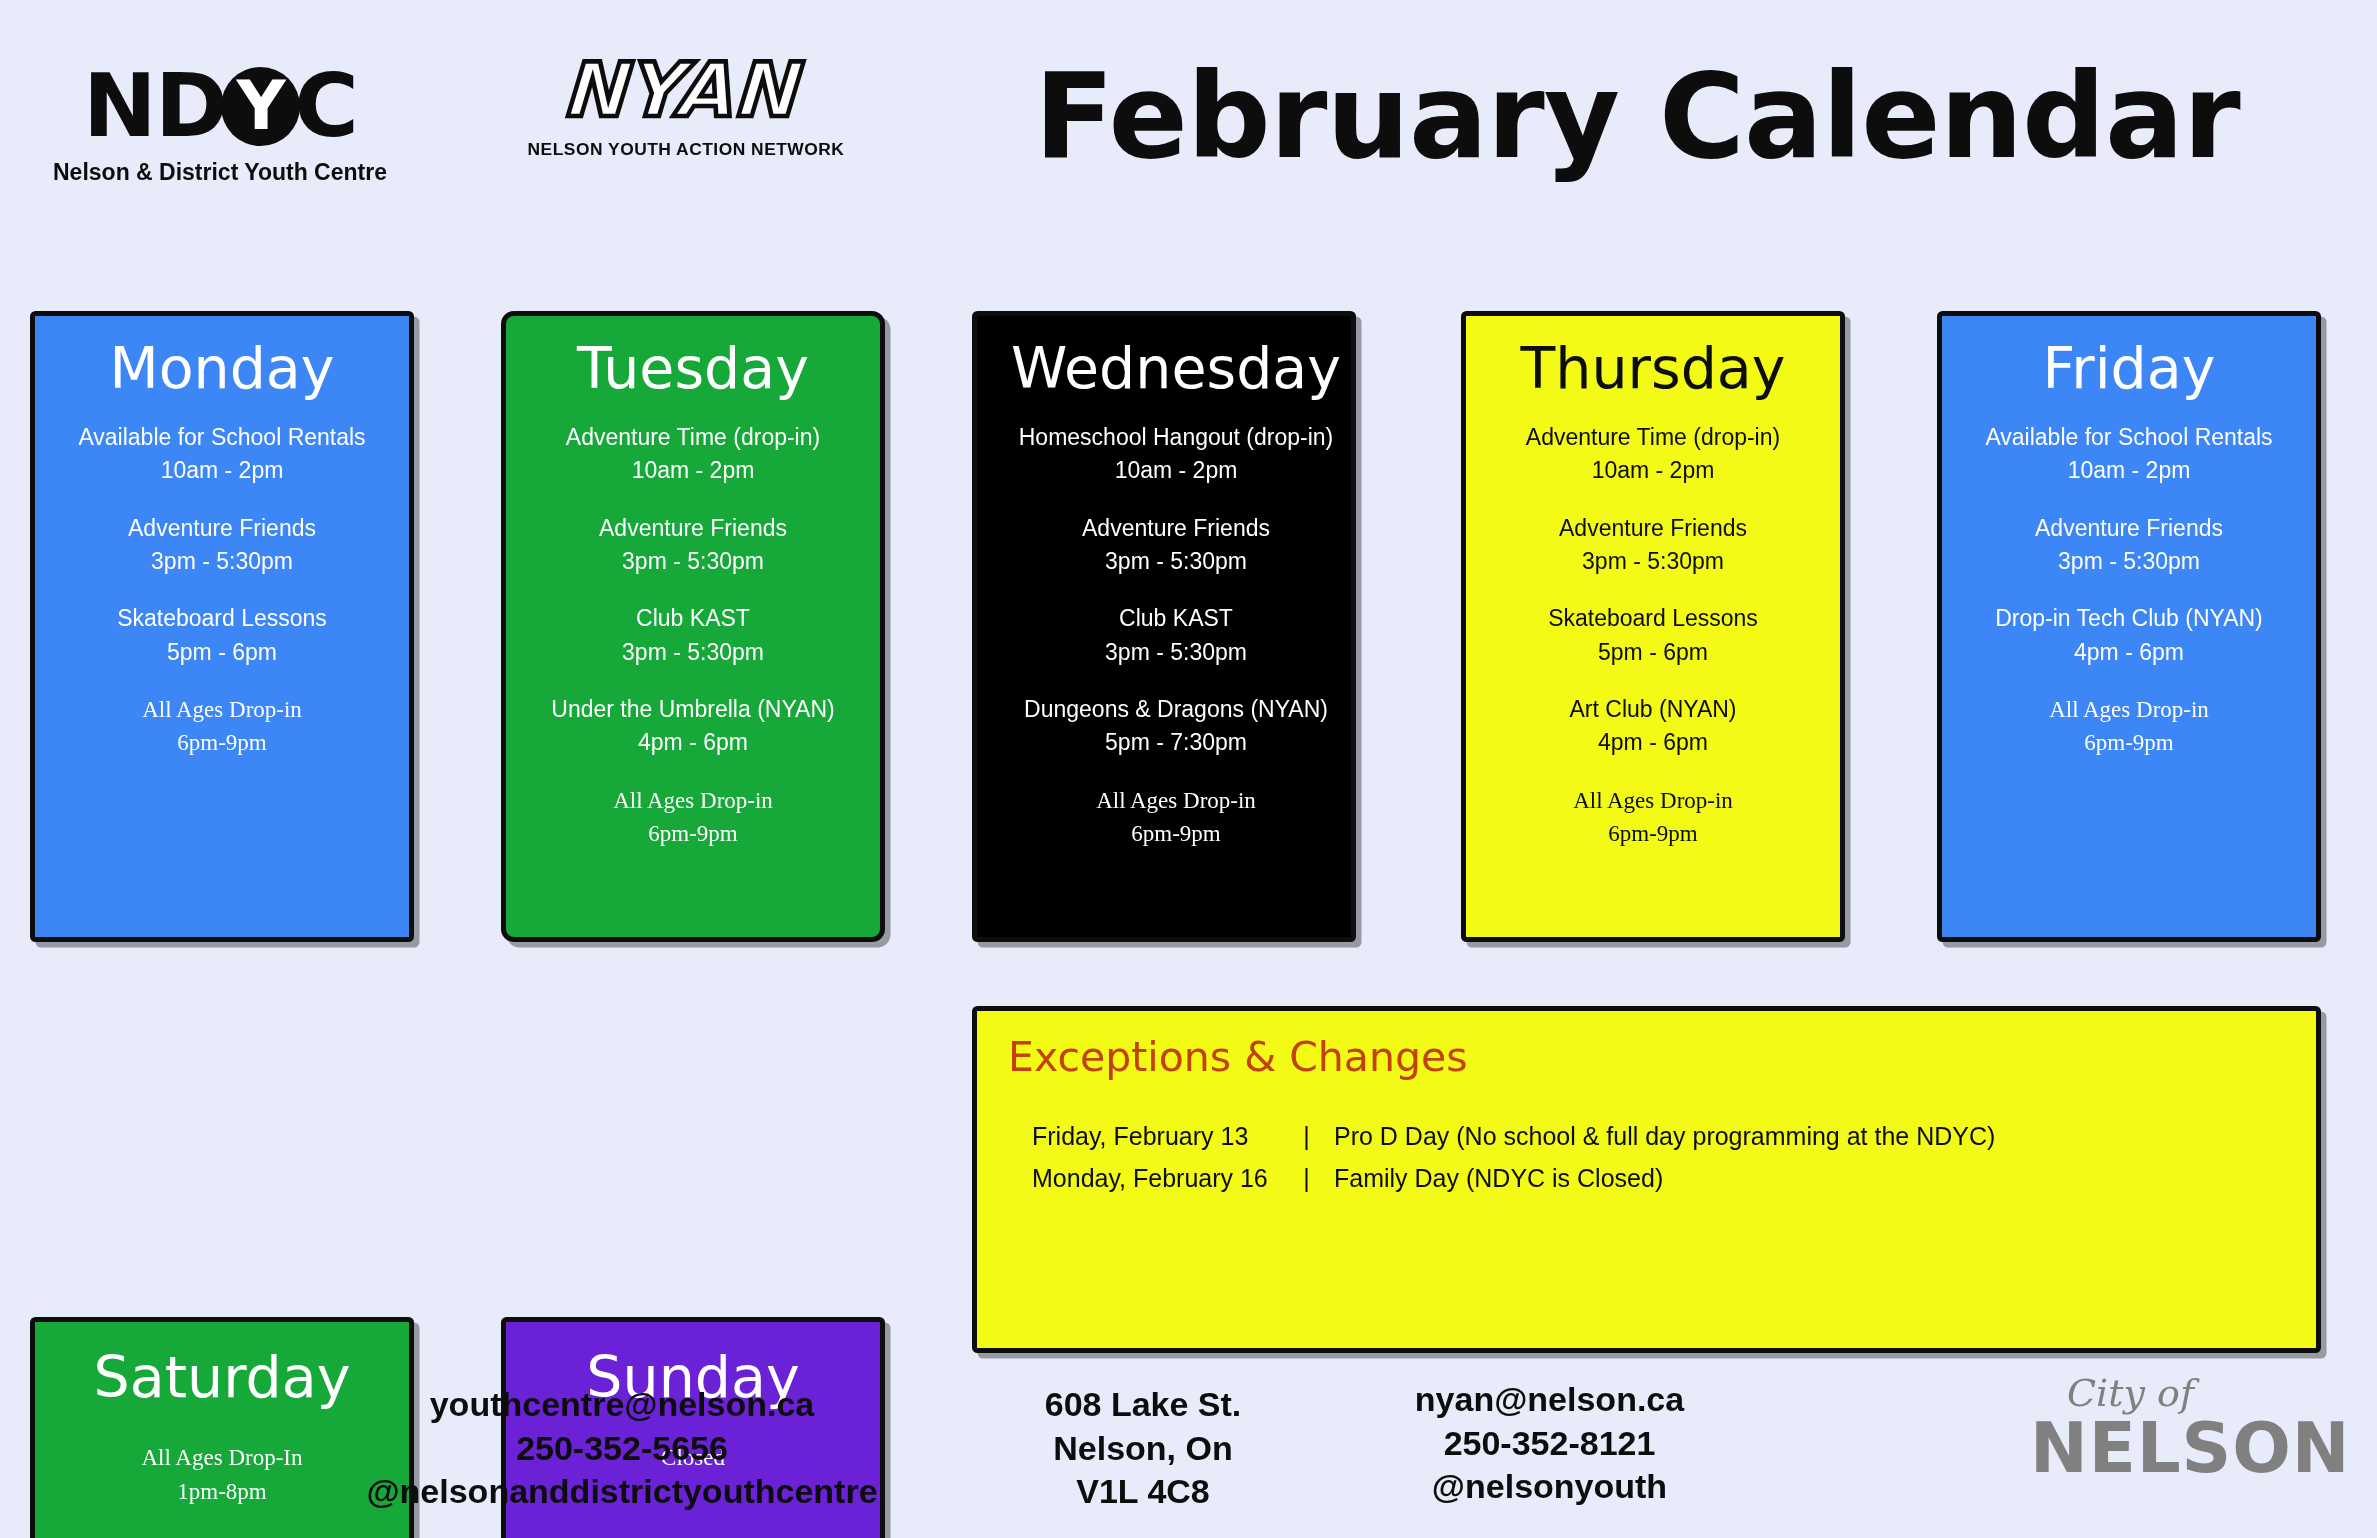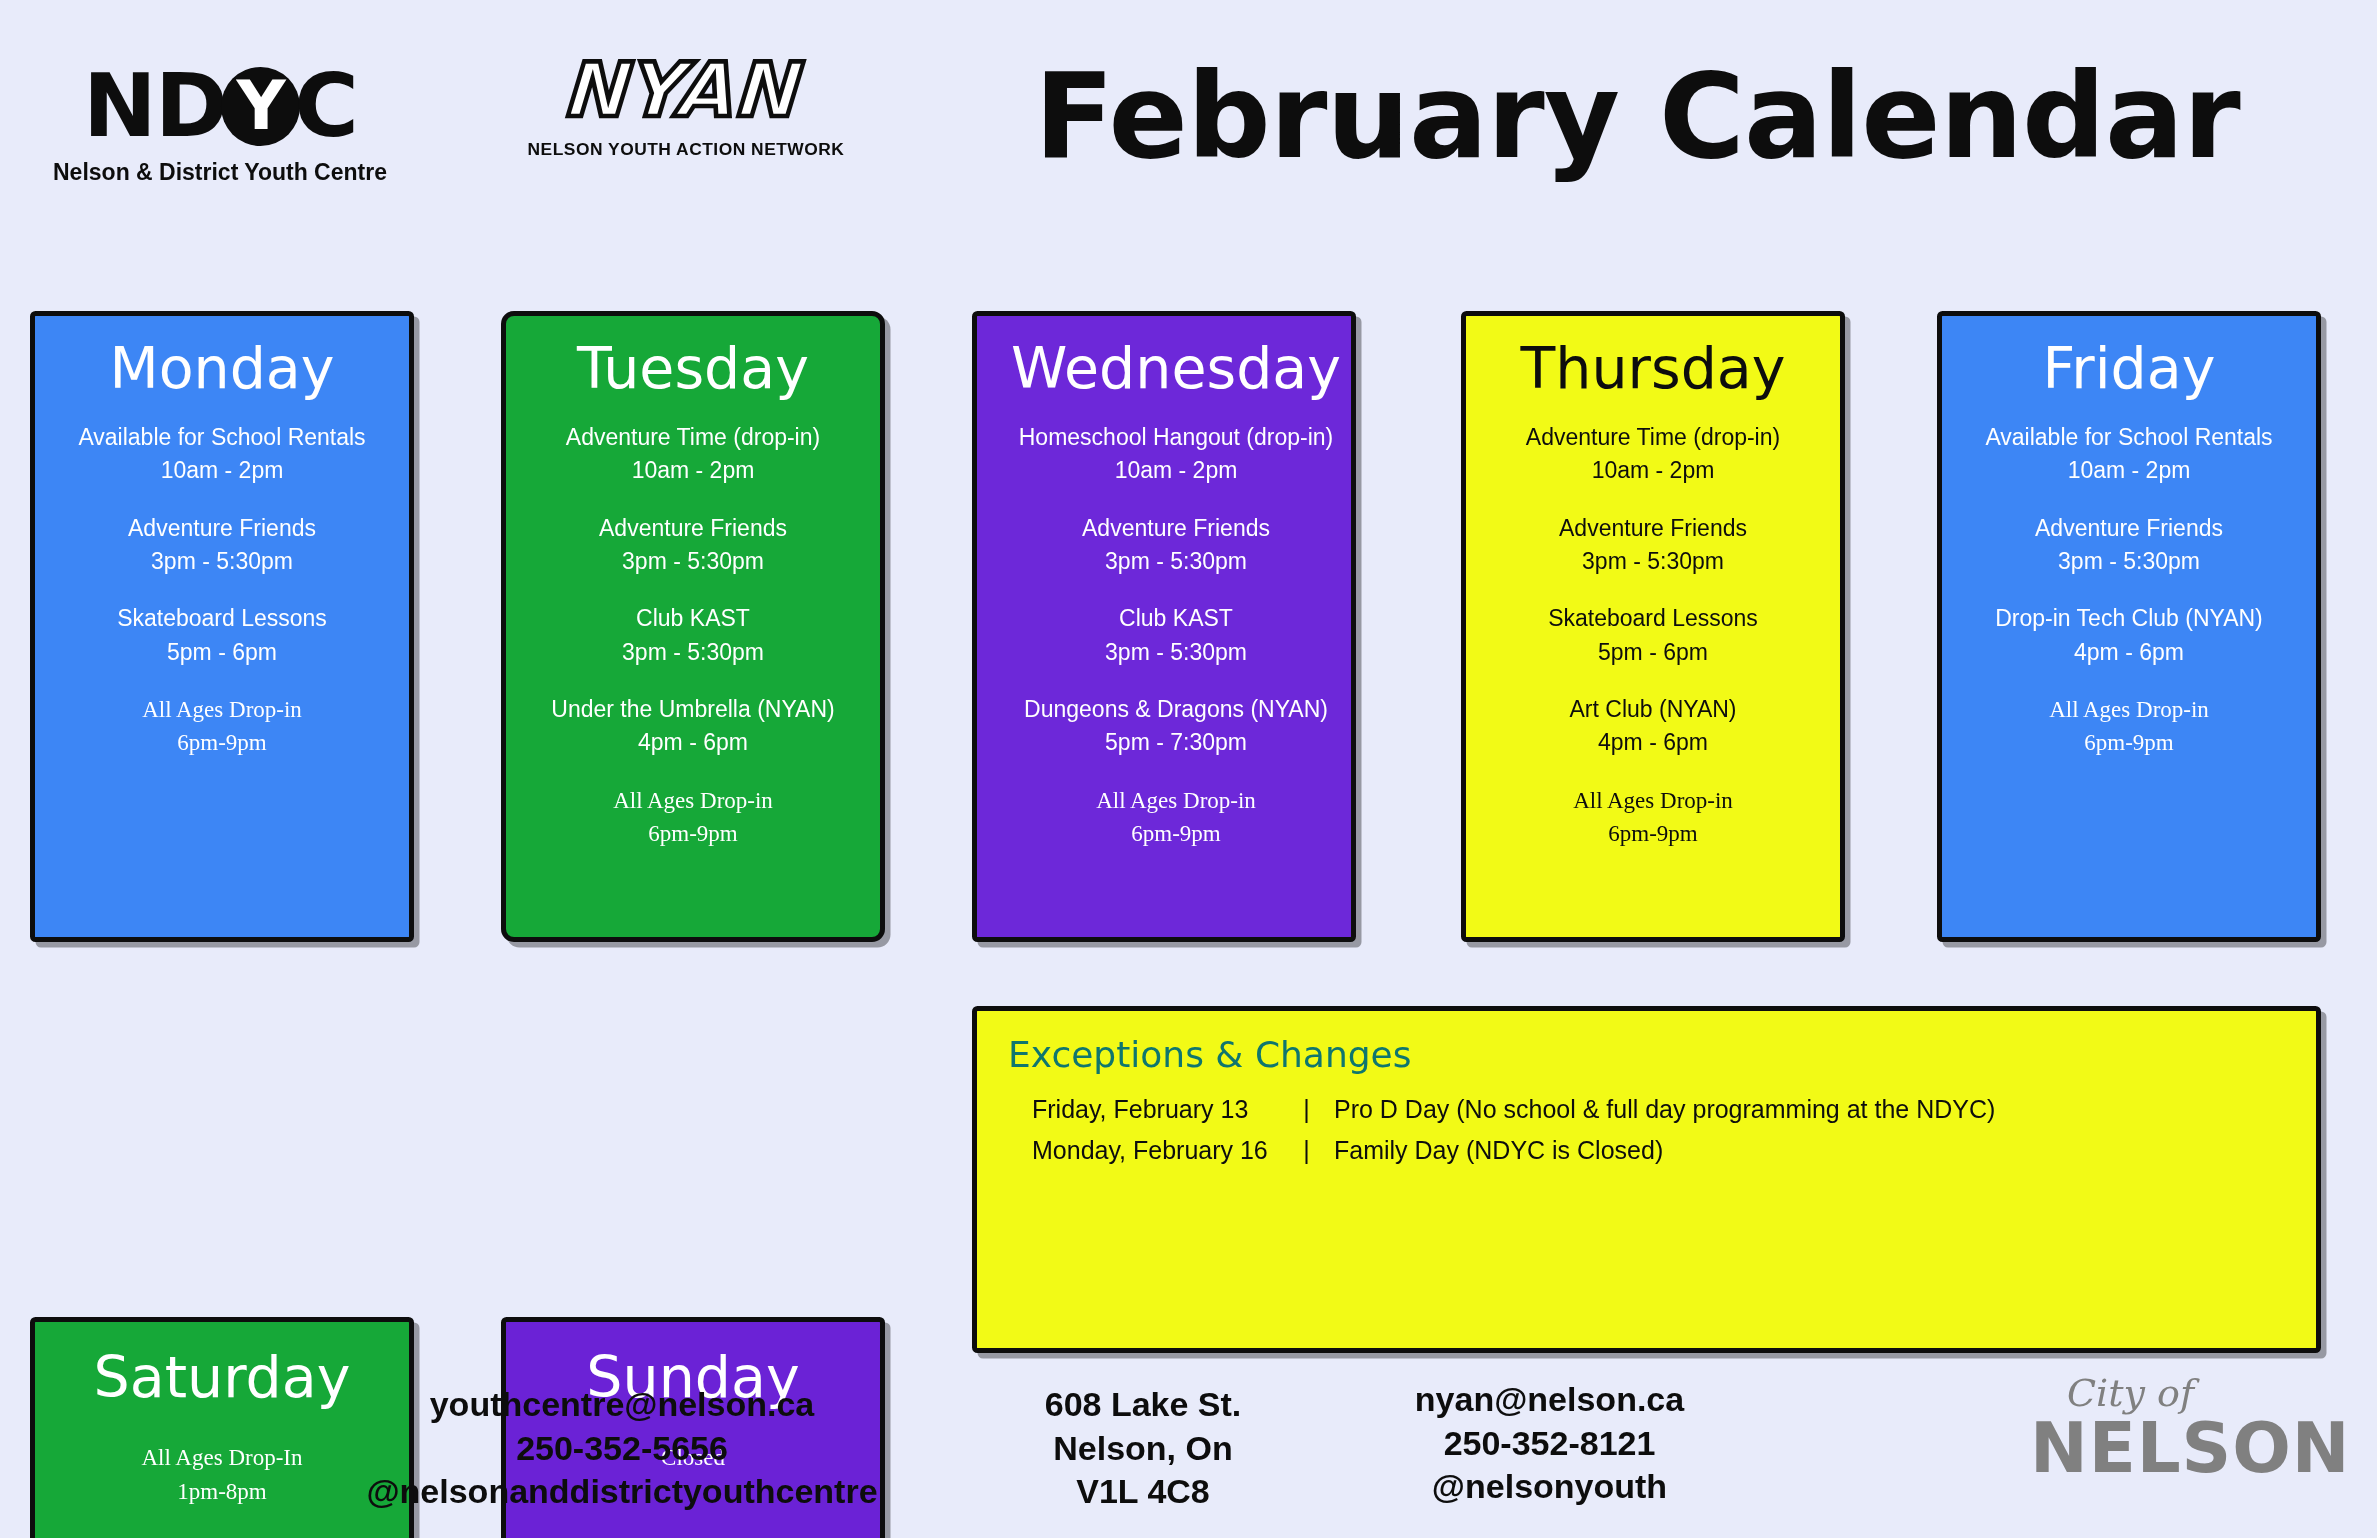--- a/index.html
+++ b/index.html
@@ -158,24 +158,24 @@
     width: 1349px; height: 347px;
     background: #f2fa16;
     border: 5.5px solid #0d0d0d;
     border-radius: 5.5px;
     box-shadow: 5.5px 5.5px 0 rgba(0,0,0,0.35);
     padding: 24px 31px;
   }
   .exceptions h2 {
     font-family: "DejaVu Sans", sans-serif;
     font-weight: 400;
-    font-size: 36px;
-    color: #0f766e;
+    font-size: 41px;
+    color: #c2410c;
     line-height: 1.1;
-    margin-bottom: 20px;
+    margin-bottom: 42px;
   }
   .exc-row {
     display: flex;
     align-items: baseline;
     font-size: 25px;
     color: #0d0d0d;
     margin-bottom: 12.8px;
     padding-left: 24px;
   }
   .exc-date { width: 247px; }
@@ -291,21 +291,21 @@
           <span>Under the Umbrella (NYAN)</span>
           <span class="line2">4pm - 6pm</span>
         </div>
         <div class="event">
           <span>All Ages Drop-in</span>
           <span class="line2">6pm-9pm</span>
         </div>
       </div>
     </div>
 
-    <div class="card" id="card-wednesday" style="background: #6d28d9; padding-left: 24px;">
+    <div class="card" id="card-wednesday" style="background: #000000; padding-left: 24px;">
       <div class="card-title">Wednesday</div>
       <div class="events">
         <div class="event">
           <span>Homeschool Hangout (drop-in)</span>
           <span class="line2">10am - 2pm</span>
         </div>
         <div class="event">
           <span>Adventure Friends</span>
           <span class="line2">3pm - 5:30pm</span>
         </div>

